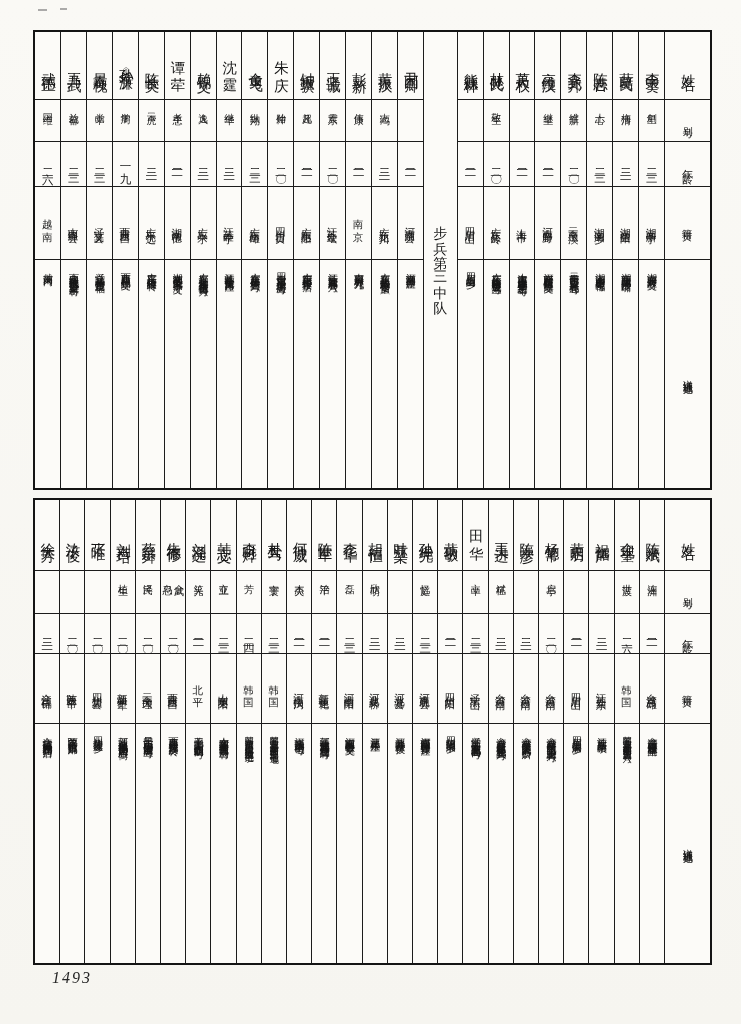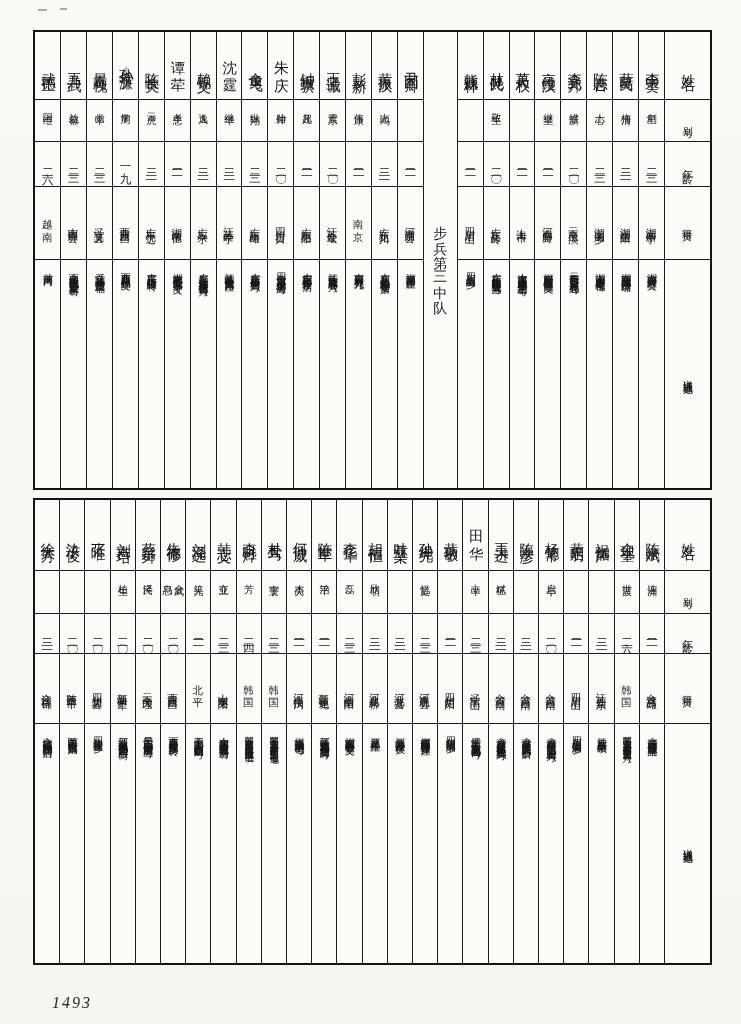--- a/index.html
+++ b/index.html
@@ -57,21 +57,21 @@
   .c-addr .vtext.small{font-size:9px;line-height:11px;}
   .mark{font-size:7px;letter-spacing:0;display:inline-block;}
   
   .hcell{align-items:center !important;padding:0 !important;}
   .hlabel{font-size:13px;letter-spacing:11px;font-weight:500;}
   .hlabel-addr{font-size:12.5px;letter-spacing:25px;}
   .section-text{font-size:14px;letter-spacing:15px;font-weight:500;}
   .page-number{
     position:absolute;left:52px;top:969px;
     font-family:"Liberation Serif",serif;
-    font-size:16px;font-style:italic;color:#262626;letter-spacing:2px;margin-top:25px;
+    font-size:16px;font-style:italic;color:#262626;letter-spacing:2px;
   }
   
   .speck{position:absolute;background:#6a6a6a;opacity:.55;}
   .s1{left:38px;top:9px;width:9px;height:2px;}
   .s2{left:60px;top:8px;width:7px;height:2px;}
 </style>
 </head>
 <body>
 
 <div class="page">

